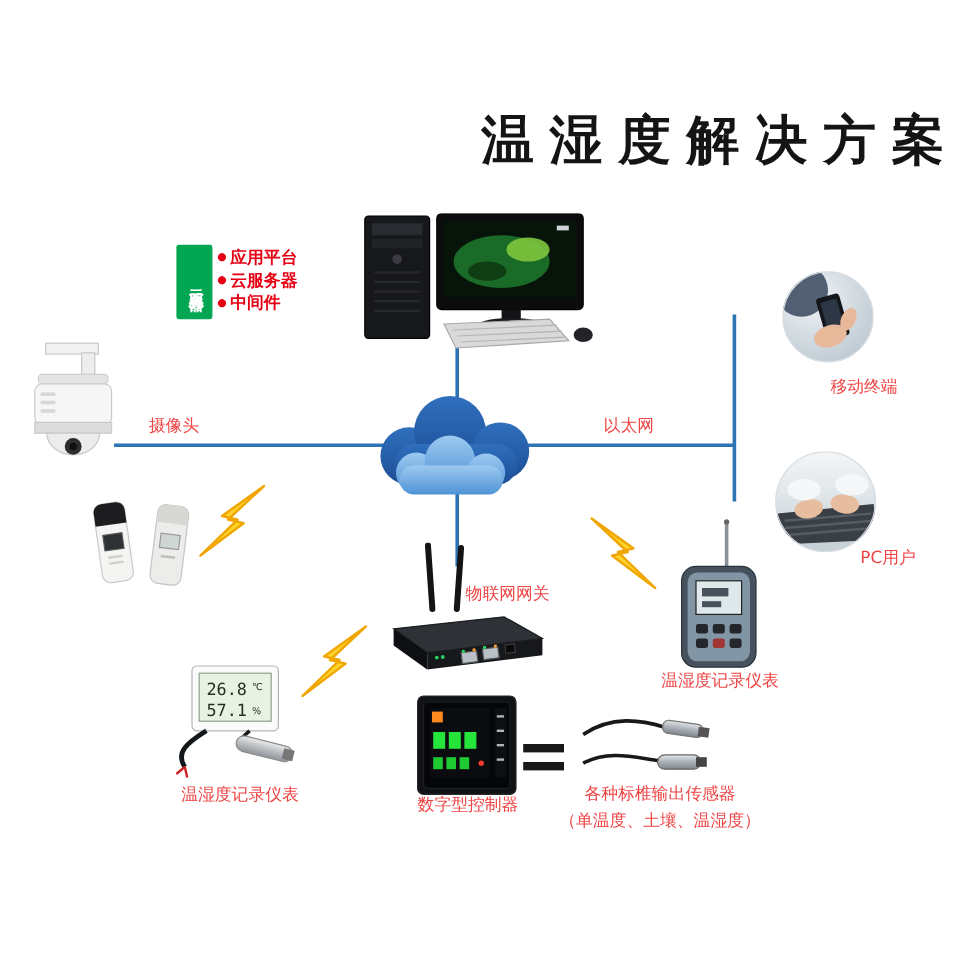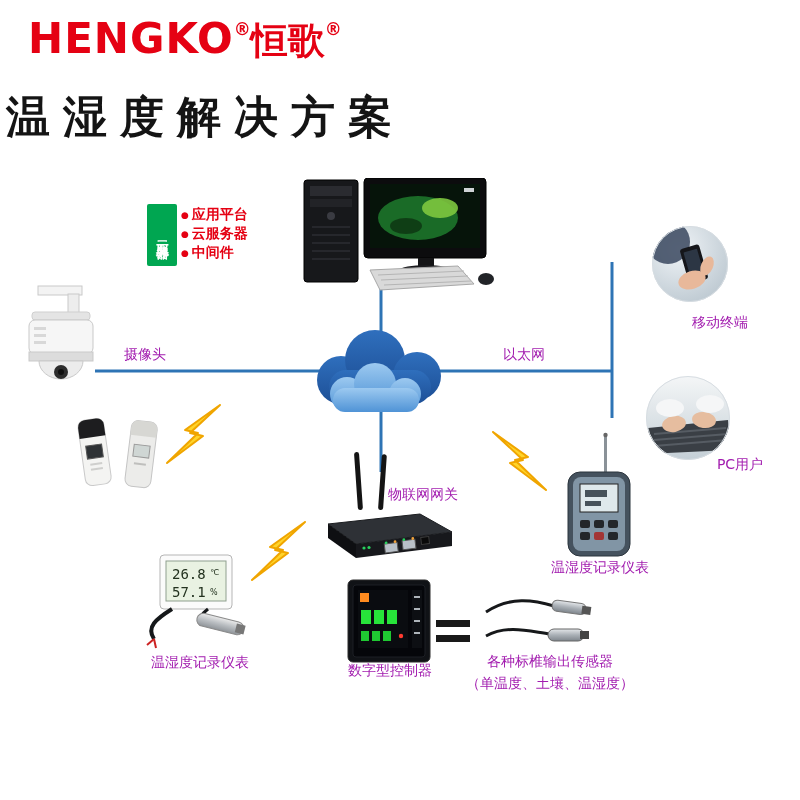--- a/index.html
+++ b/index.html
@@ -12,32 +12,32 @@
   }
   html,body{margin:0;padding:0;background:#fff;}
   .stage{position:relative;width:800px;height:800px;background:#fff;overflow:hidden;
          font-family:"DejaVu Sans","Liberation Sans",sans-serif;color:#111;}
   svg{display:block;}
   
   .logo{position:absolute;left:28px;top:6px;color:var(--brand-red);white-space:nowrap;line-height:46px;}
   .logo .en{font-size:42px;font-weight:800;letter-spacing:1px;}
   .logo .reg{font-size:17px;font-weight:700;vertical-align:18px;}
   .logo .cn{font-size:37px;font-weight:800;}
-  .title{position:absolute;left:0;top:88px;width:100%;text-align:left;
+  .title{position:absolute;left:0;top:88px;width:100%;text-align:right;
          font-size:44px;font-weight:700;letter-spacing:13px;padding-left:6px;
          color:var(--title-black);box-sizing:border-box;}
   
   .srv-box{position:absolute;left:147px;top:204px;width:30px;height:62px;background:var(--server-green);
            color:#fff;font-size:13px;font-weight:600;display:flex;align-items:center;justify-content:center;
            writing-mode:vertical-rl;text-orientation:upright;letter-spacing:2px;border-radius:2px;}
   .srv-list{position:absolute;left:181px;top:205px;}
   .srv-row{display:flex;align-items:center;height:19px;color:var(--brand-red);font-weight:700;font-size:14px;}
   .srv-row .dot{font-size:9px;margin-right:3px;}
   
-  .lbl{position:absolute;font-size:14px;font-weight:500;color:#a21caf;text-align:center;white-space:nowrap;z-index:6;}
+  .lbl{position:absolute;font-size:14px;font-weight:500;color:#ef4444;text-align:center;white-space:nowrap;z-index:6;}
   
   .equals{position:absolute;left:436px;top:620px;z-index:3;}
   .equals .bar{width:34px;height:7px;background:#191919;margin-bottom:8px;}
   .dev{position:absolute;z-index:3;}
   .overlay{position:absolute;left:0;top:0;z-index:1;}
   .cloud{z-index:2;}
 </style>
 </head>
 <body>
 
@@ -52,23 +52,20 @@
       <line x1="385" y1="371" x2="612" y2="371"></line>
       <line x1="612" y1="262" x2="612" y2="418"></line>
       <line x1="381" y1="284" x2="381" y2="350"></line>
       <line x1="381" y1="408" x2="381" y2="472"></line>
     </g>
     <use href="#bolt" transform="translate(165,405)"></use>
     <use href="#bolt" transform="translate(548,432) scale(-1,1)"></use>
     <use href="#bolt" transform="translate(250,522)"></use>
   </svg>
 
-  <div class="logo">
-    <span class="en">HENGKO</span><span class="reg">®</span><span class="cn">恒歌</span><span class="reg">®</span>
-  </div>
   <div class="title">温湿度解决方案</div>
 
   <div class="srv-box">云服务器</div>
   <div class="srv-list">
     <div class="srv-row">
       <span class="dot">●</span>
       <span>应用平台</span>
     </div>
     <div class="srv-row">
       <span class="dot">●</span>

